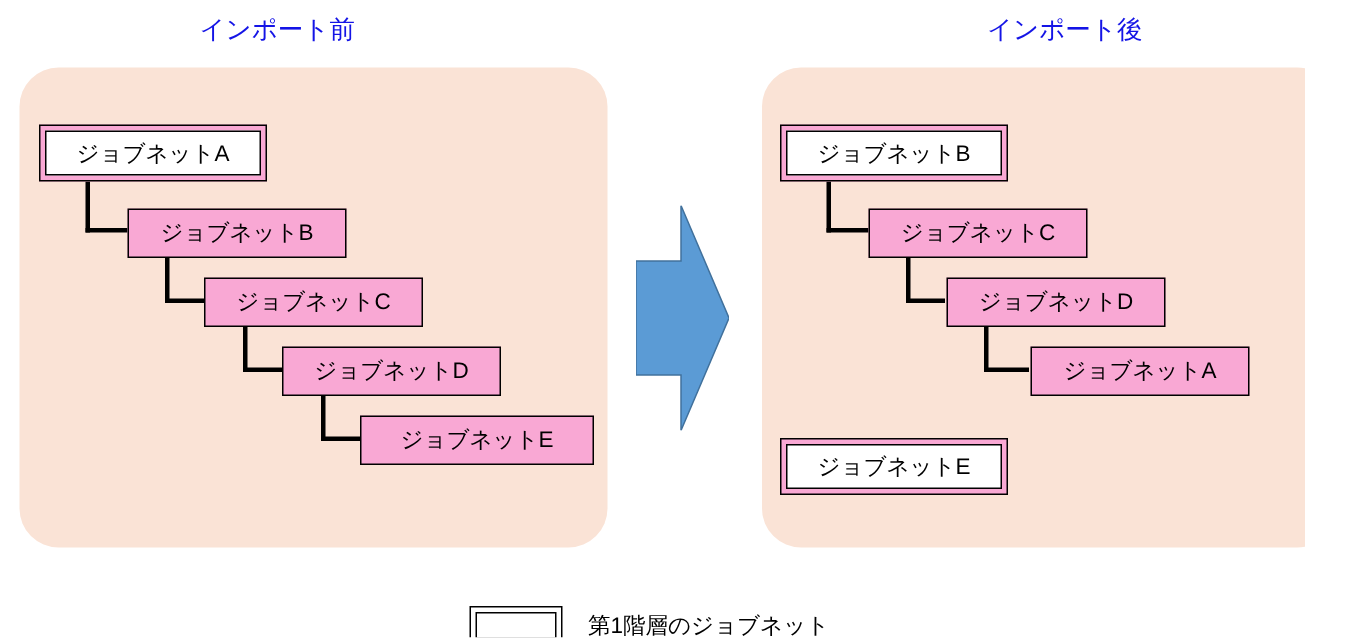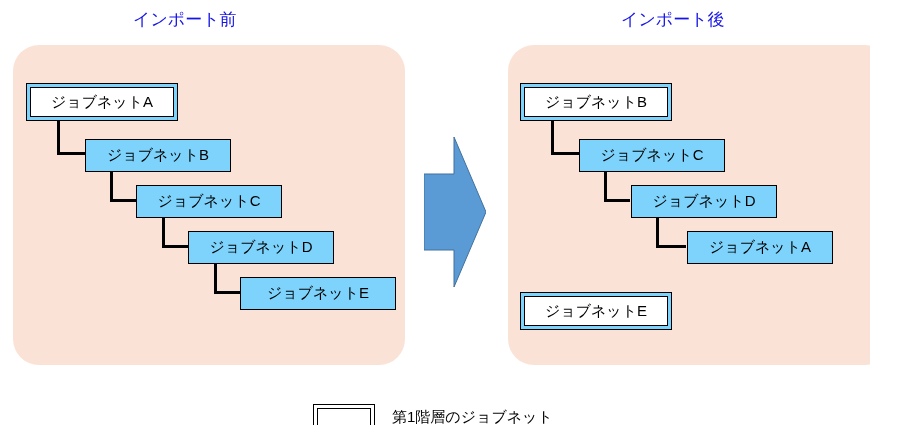--- a/index.html
+++ b/index.html
@@ -22,42 +22,42 @@
   
   .section-title {
     position: absolute;
     color: #1414e6;
     font-size: 17px;
     line-height: 20px;
     white-space: nowrap;
     letter-spacing: 0px;
   }
   #title-before { left: 133px; top: 10px; }
-  #title-after  { left: 621px; top: 10px; }
+  #title-after  { left: 658px; top: 10px; }
 
   
   .panel {
     position: absolute;
     background: #fae3d6;
     border-radius: 26px;
   }
   #panel-before {
     left: 13px;  top: 45px;
     width: 392px; height: 320px;
   }
   #panel-after {
     left: 508px; top: 45px;
     width: 383px; height: 320px;
   }
 
   
   .jobbox {
     position: absolute;
     box-sizing: border-box;
-    background: #7dd3fc;
+    background: #f9a8d4;
     border: 1px solid #000000;
     display: flex;
     align-items: center;
     justify-content: center;
     font-size: 15px;
     color: #000000;
     white-space: nowrap;
   }
   .jobbox.level1 {
     

